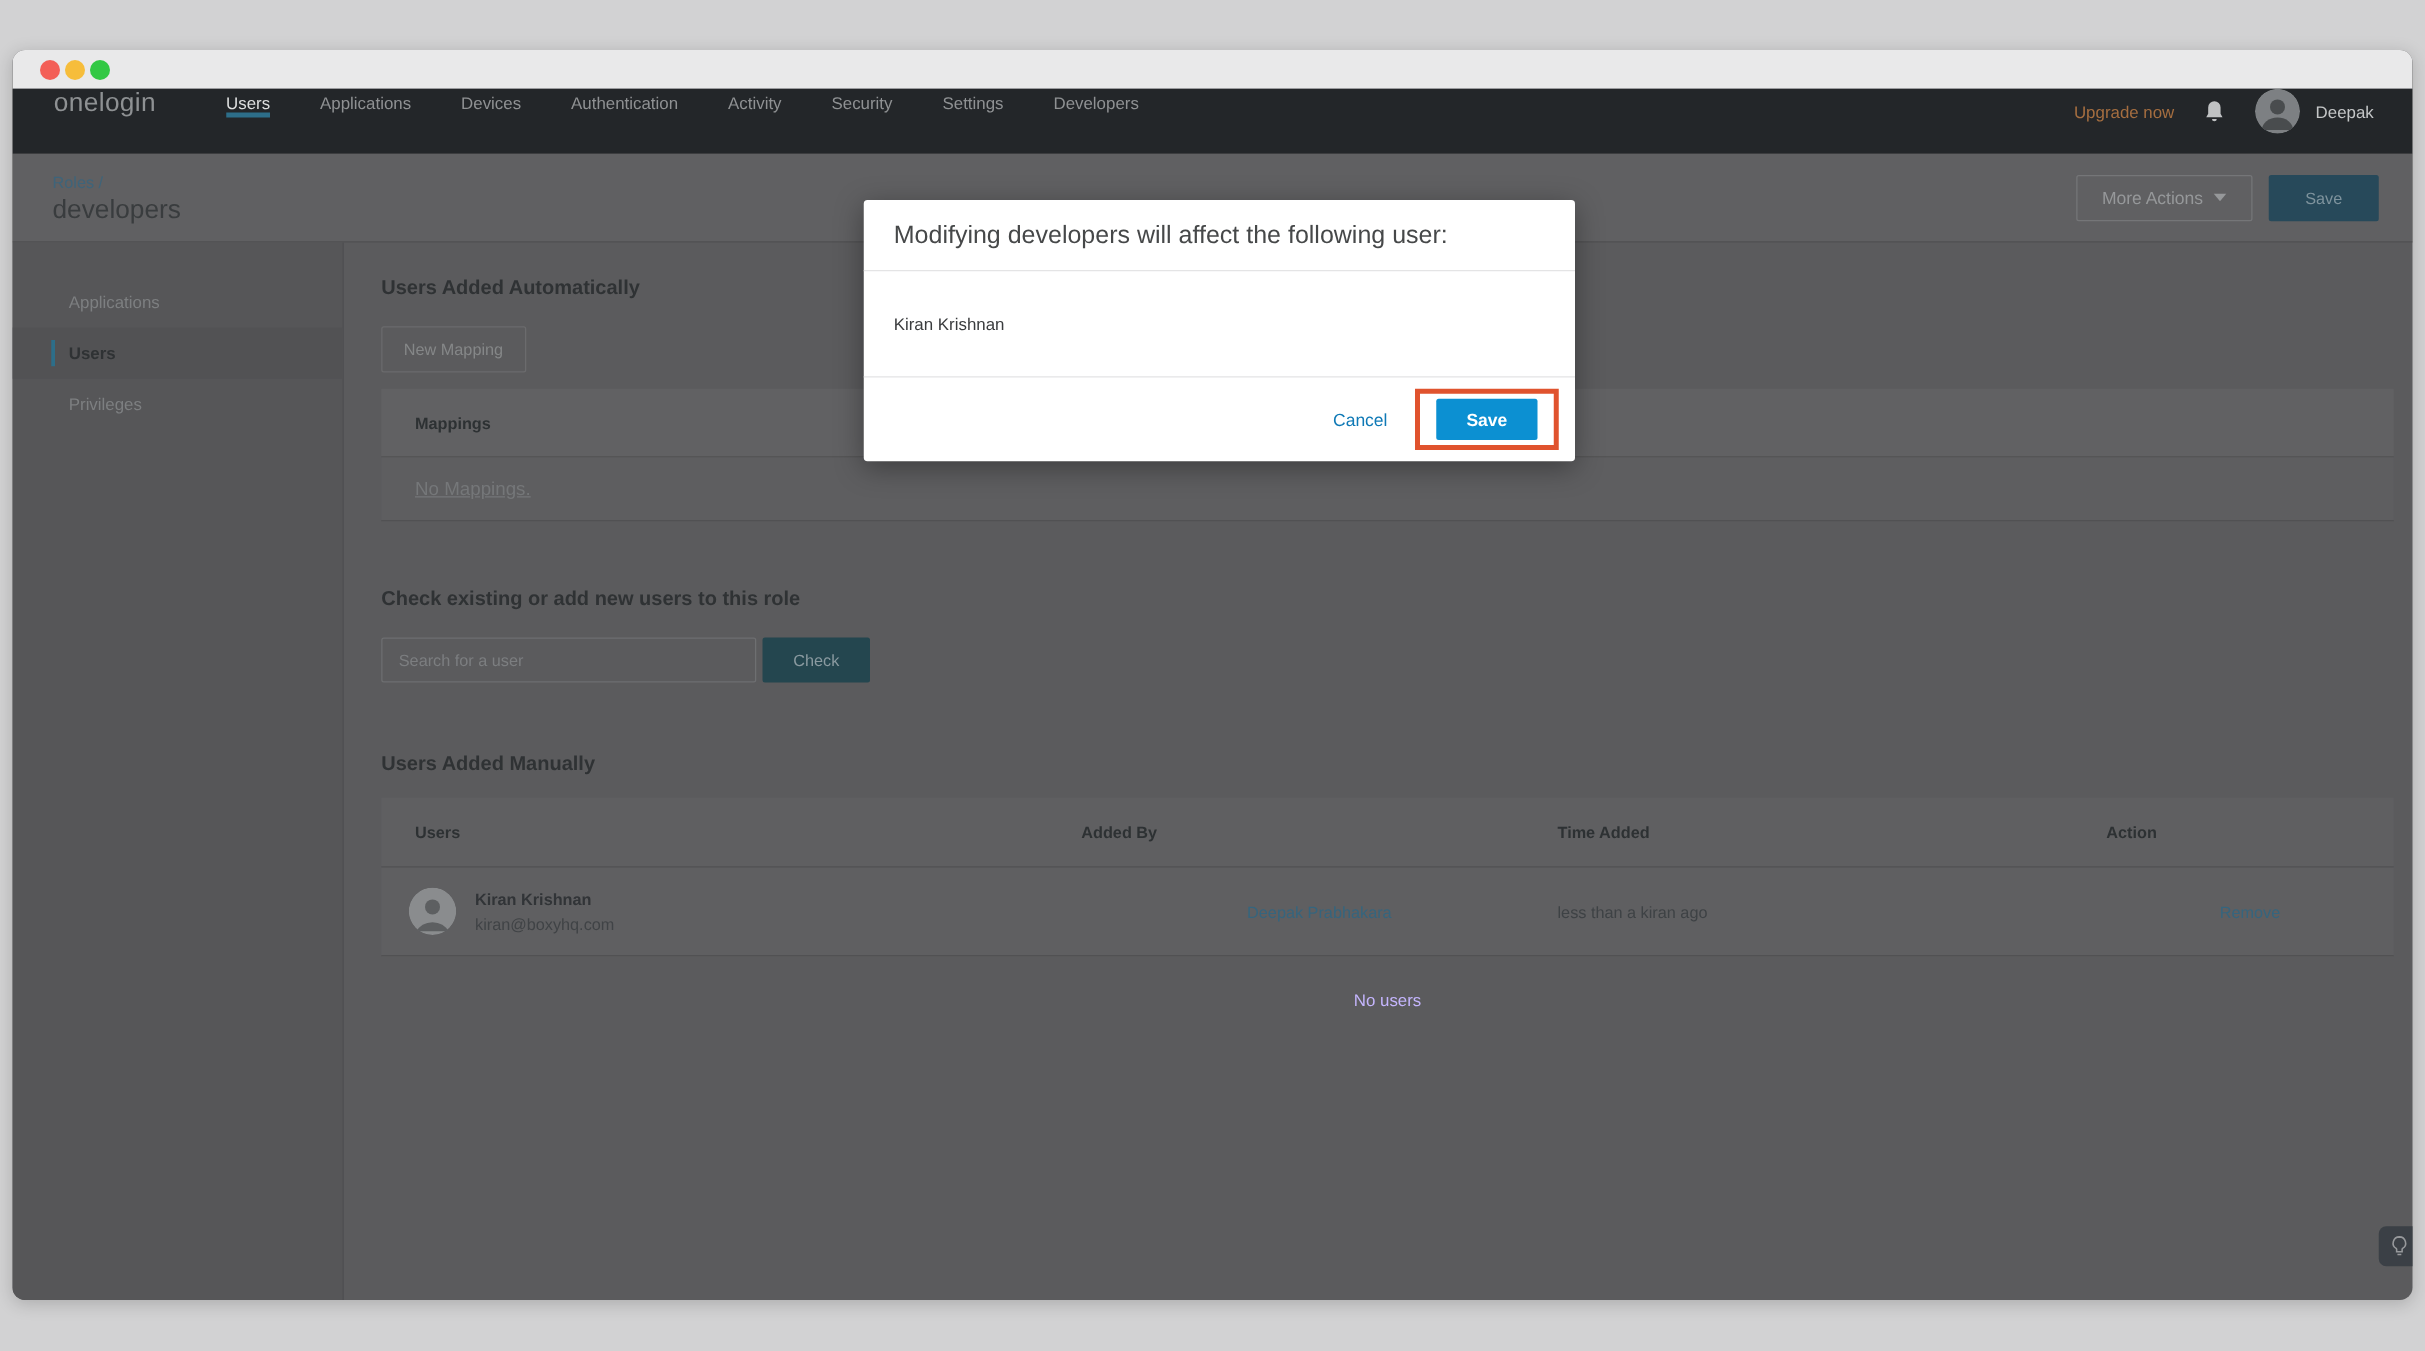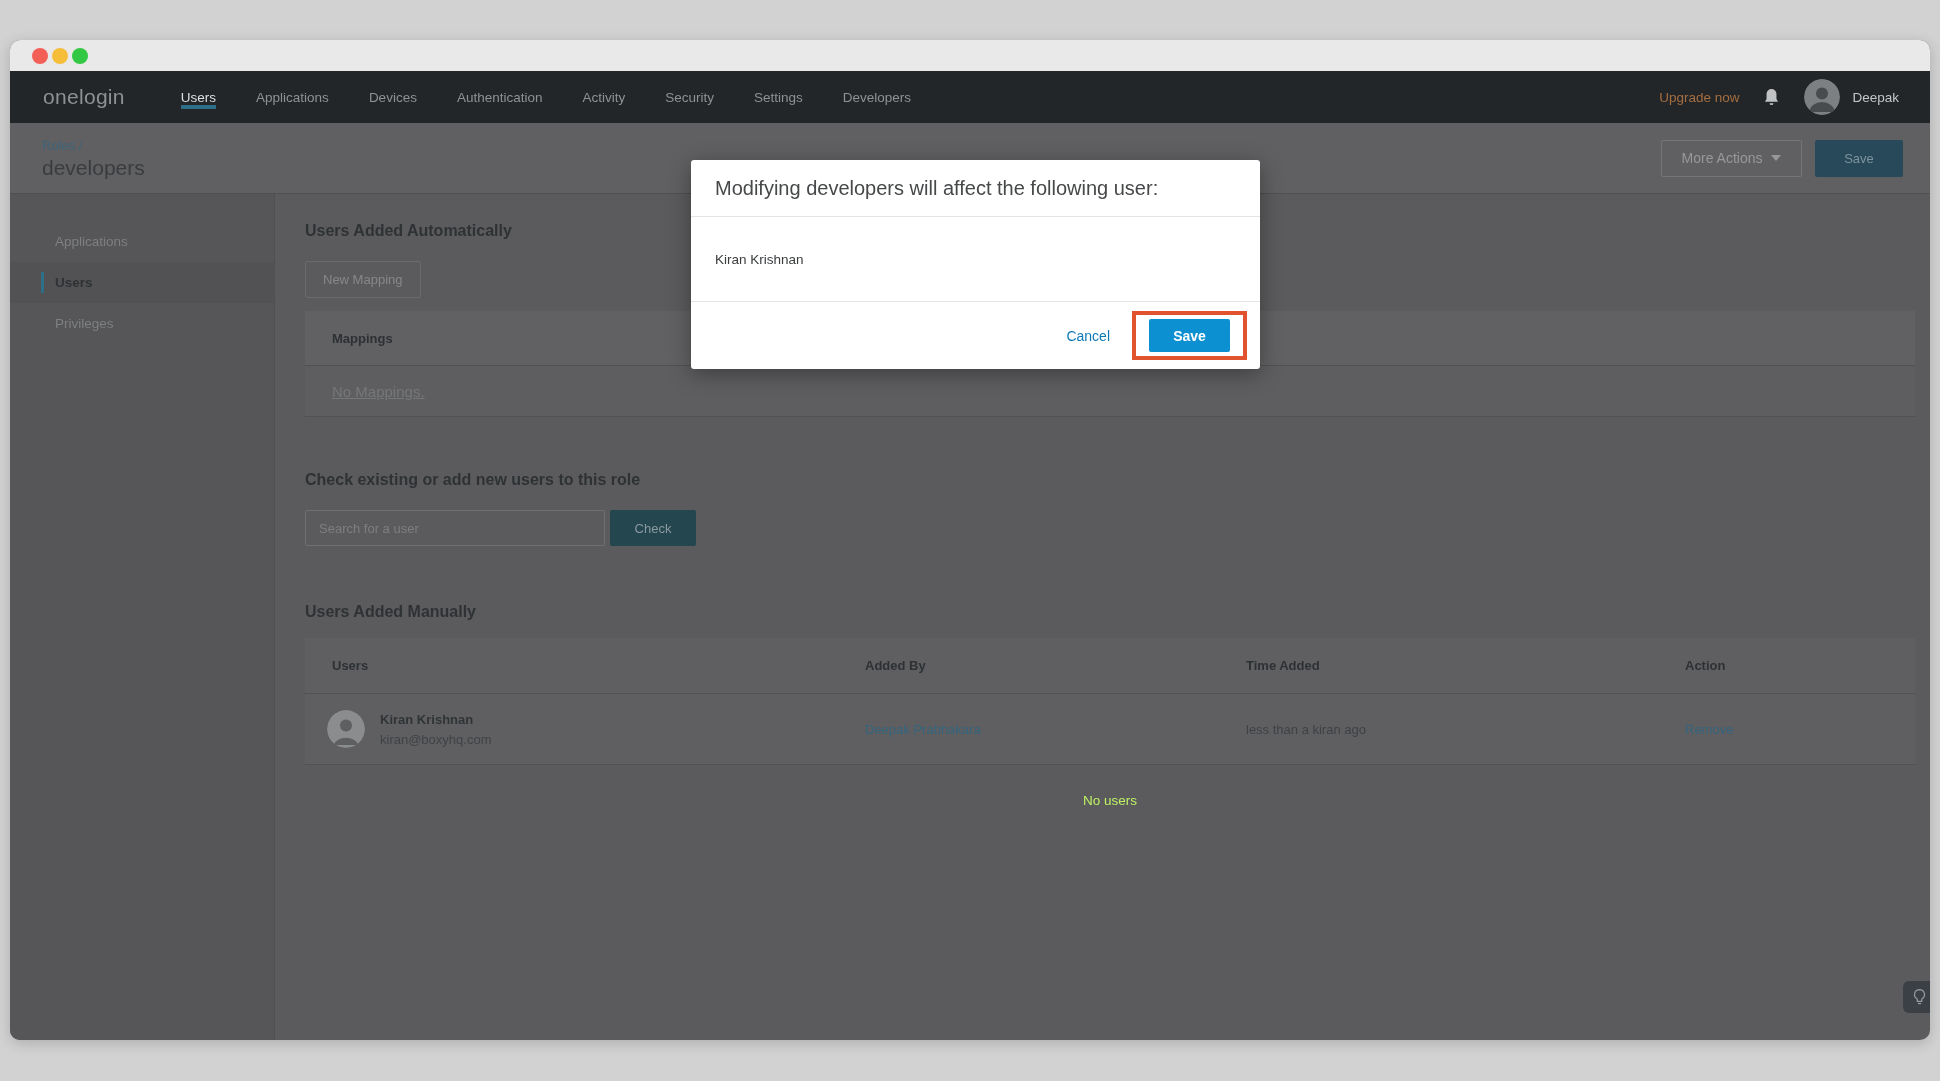--- a/index.html
+++ b/index.html
@@ -10,21 +10,21 @@
             border-radius:10px; overflow:hidden; background:#5b5b5d;
             box-shadow:0 3px 14px rgba(0,0,0,0.18); }
 
   
   .titlebar { height:31px; background:#e9e9ea; display:flex; align-items:center;
               padding-left:22px; gap:4px; }
   .tl { width:16px; height:16px; border-radius:50%; display:inline-block; cursor:pointer; }
   .tl.red { background:#f35f57; } .tl.yellow { background:#f6bd3b; } .tl.green { background:#32c844; }
 
   
-  .navbar { height:52px; background:#232629; display:flex; align-items:center;
+  .navbar { height:52px; background:#232629; display:flex; align-items:flex-start;
             padding:0 31px 0 33px; }
   .logo { display:flex; align-items:center; font-size:21px; color:#8e9193;
           letter-spacing:0.3px; cursor:pointer; }
   .nav { display:flex; gap:40px; margin-left:56px; }
   .nav-item { display:flex; align-items:center; font-size:13.5px; color:#8f9193;
               border-top:4px solid transparent; border-bottom:4px solid transparent;
               cursor:pointer; white-space:nowrap; }
   .nav-item.active { color:#dedfdf; border-bottom-color:#2d6e89; }
   .nav-right { margin-left:auto; display:flex; align-items:center; gap:24px; }
   .upgrade { font-size:13.5px; color:#a56e40; cursor:pointer; }
@@ -85,23 +85,23 @@
   .grid-table { margin-top:17px; background:#5f5f61; border-bottom:1px solid #515153; }
   .grid-head, .grid-row { display:grid; grid-template-columns:560px 381px 439px 1fr; align-items:center; }
   .grid-head { height:56px; font-size:13px; font-weight:700; color:#2d3133;
                border-bottom:1px solid #515153; }
   .grid-head > div:first-child, .user-cell { padding-left:27px; }
   .grid-row { height:70px; font-size:13px; }
   .user-cell { display:flex; align-items:center; gap:15px; padding-left:22px; }
   .row-avatar { width:38px; height:38px; border-radius:50%; overflow:hidden; flex:none; }
   .user-name { font-weight:700; color:#313437; margin-bottom:5px; }
   .user-email { color:#404346; }
-  .cell-link { color:#35657e; cursor:pointer; }
+  .cell-link { color:#35657e; cursor:pointer;text-align:center; }
   .cell-time { color:#3e4245; }
-  .no-users { margin-top:28px; text-align:center; font-size:13.5px; color:#bef264; }
+  .no-users { margin-top:28px; text-align:center; font-size:13.5px; color:#c4b5fd; }
 
   
   .hint-button { position:absolute; left:1893px; top:941px; width:42px; height:32px;
                  background:#3b4046; border-radius:6px 0 0 6px; display:flex;
                  align-items:center; padding-left:9px; cursor:pointer; }
 
   
   .modal { position:absolute; left:681px; top:120px; width:569px; background:#ffffff;
            border-radius:3px; box-shadow:0 5px 22px rgba(0,0,0,0.35); z-index:10; }
   .modal-head { height:57px; display:flex; align-items:center; padding:0 24px;

